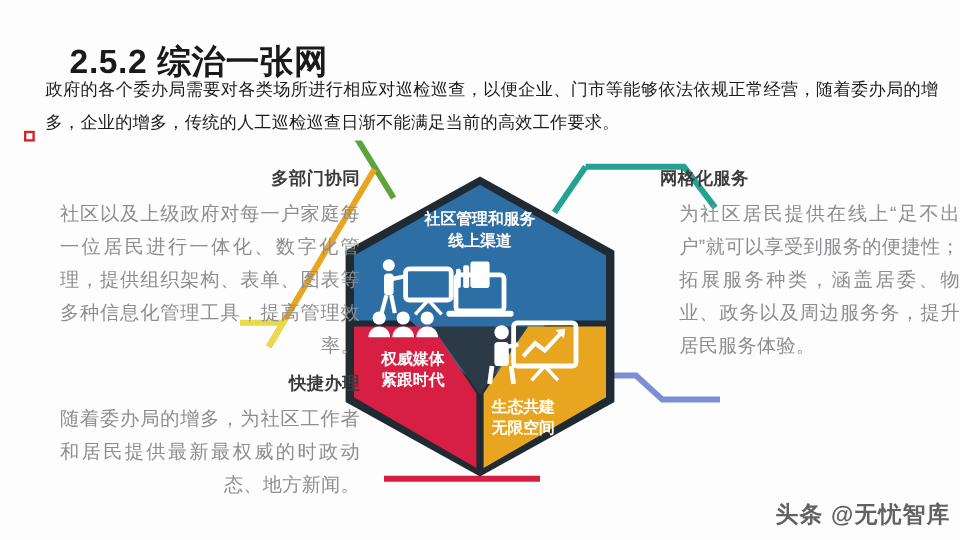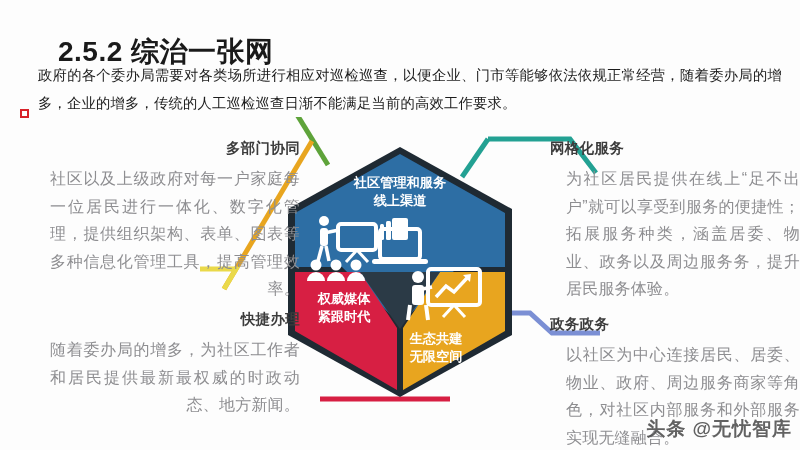--- a/index.html
+++ b/index.html
@@ -173,21 +173,17 @@
     <div class="side left bl">
       <div class="h">快捷办理</div>
       <div class="p">随着委办局的增多，为社区工作者和居民提供最新最权威的时政动态、地方新闻。</div>
     </div>
 
     <div class="side right tr">
       <div class="h">网格化服务</div>
       <div class="p">为社区居民提供在线上“足不出户”就可以享受到服务的便捷性；拓展服务种类，涵盖居委、物业、政务以及周边服务务，提升居民服务体验。</div>
     </div>
 
-    <div class="side right br">
-      <div class="h">政务政务</div>
-      <div class="p">以社区为中心连接居民、居委、物业、政府、周边服务商家等角色，对社区内部服务和外部服务实现无缝融合。</div>
-    </div>
 
   </div>
 
   <div class="watermark">头条 @无忧智库</div>
 </div>
 
 </body></html>

